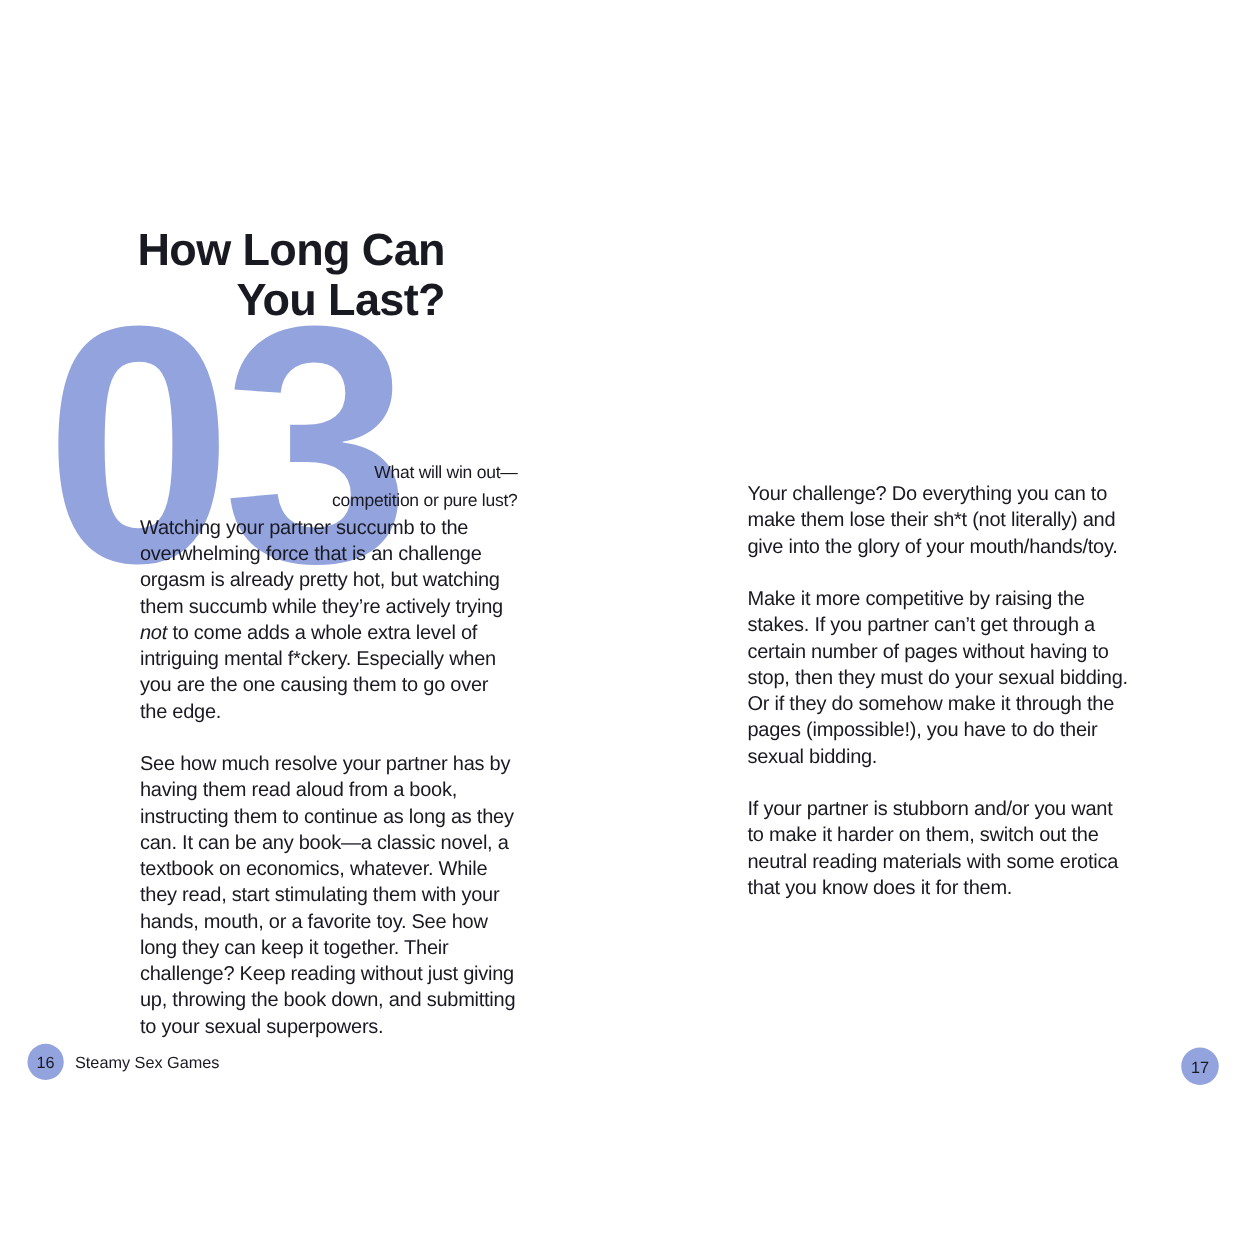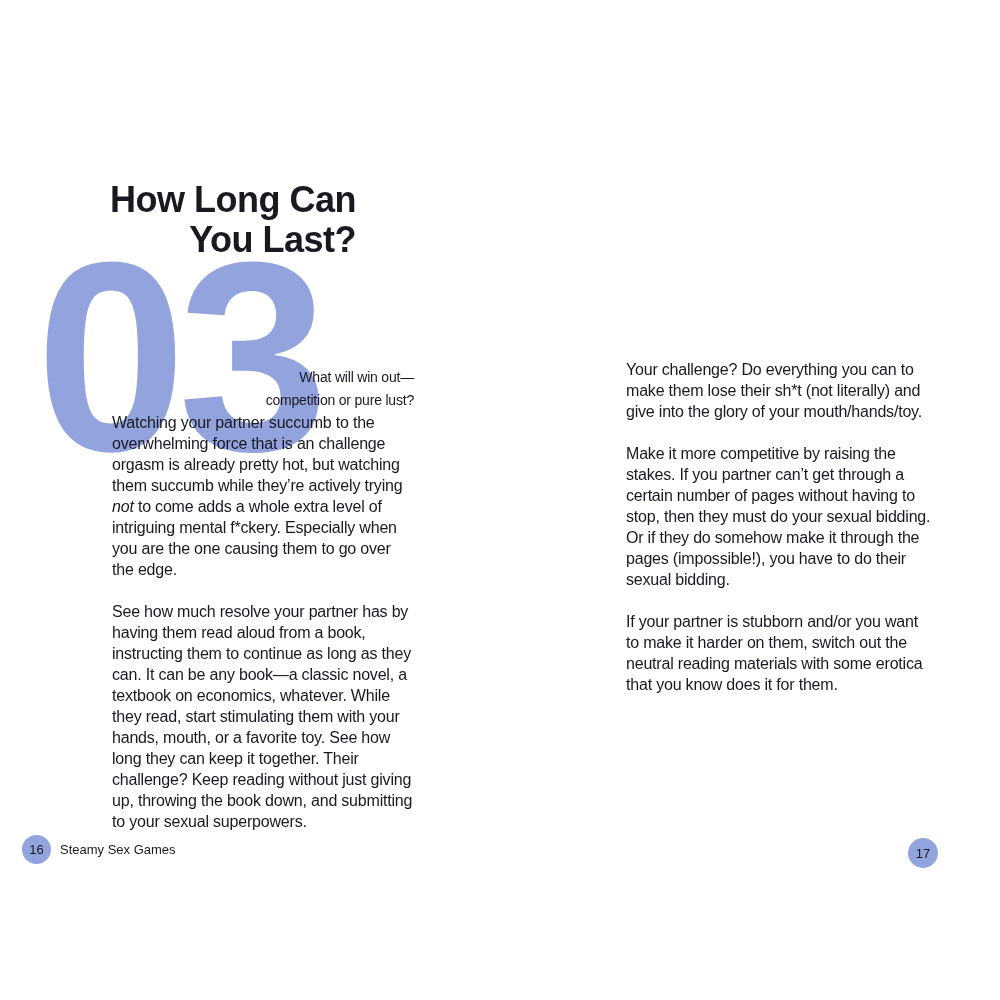--- a/index.html
+++ b/index.html
@@ -43,21 +43,21 @@
   .chapter-title .line, .subheading .line { display: block; text-align: right; }
   .col {
     position: absolute;
     z-index: 2;
     font-size: 16px;
     line-height: 21px;
     letter-spacing: -0.2px;
     color: var(--text);
   }
   .col-left { left: 112px; top: 366px; width: 302px; }
-  .col-right { left: 598px; top: 359px; width: 308px; margin-left: 28px; }
+  .col-right { left: 598px; top: 385px; width: 308px; }
   .subheading {
     font-size: 14px;
     line-height: 23px;
     font-weight: 400;
     letter-spacing: -0.2px;
   }
   .col p { margin: 0; }
   .col .subheading + p { margin-top: 0; }
   .col p + p { margin-top: 21px; }
   .col em { font-style: italic; }
@@ -68,21 +68,21 @@
     border-radius: 50%;
     background: var(--accent);
     display: flex;
     align-items: center;
     justify-content: center;
     font-size: 13px;
     color: var(--text);
     z-index: 2;
   }
   .badge-left { left: 22px; top: 835px; }
-  .badge-right { left: 908px; top: 838px; width: 30px; height: 30px; text-align: right; }
+  .badge-right { left: 945px; top: 838px; width: 30px; height: 30px; text-align: right; }
   .book-title {
     position: absolute;
     left: 60px;
     top: 835px;
     height: 29px;
     display: flex;
     align-items: center;
     font-size: 13px;
     letter-spacing: 0;
     color: var(--text);

